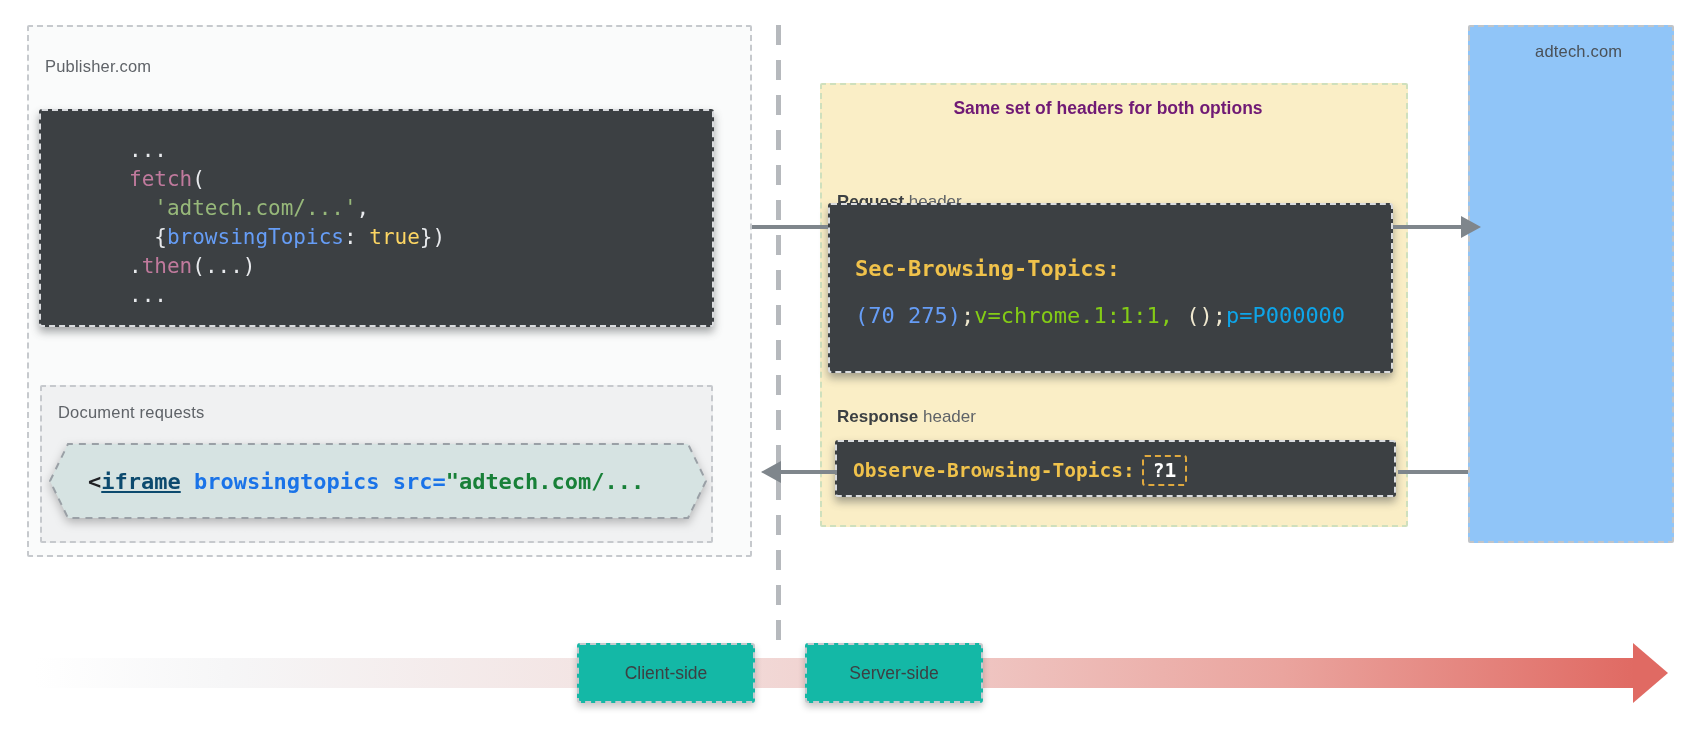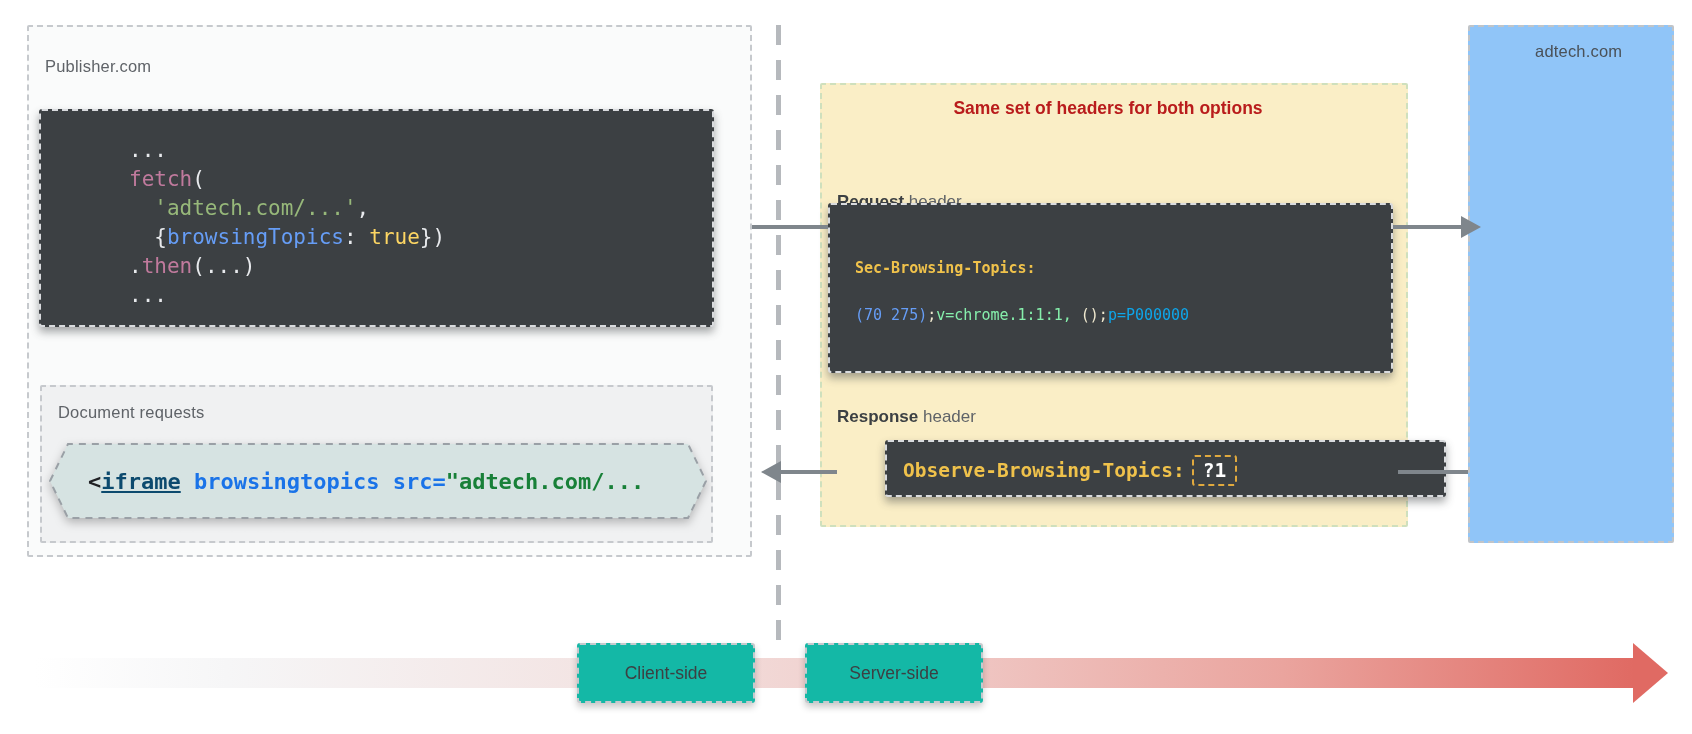--- a/index.html
+++ b/index.html
@@ -31,30 +31,30 @@
                 font-weight:bold;font-size:22px;white-space:pre;}
 
   
   #center-divider{position:absolute;left:776px;top:25px;width:5px;height:623px;
     background:repeating-linear-gradient(to bottom,#b6b9bd 0 20px,rgba(0,0,0,0) 20px 35px);}
 
   
   #headers-box{left:820px;top:83px;width:588px;height:444px;background:#faeec6;
                border:2px dashed #cfe0bd;border-radius:2px;}
   #banner{position:absolute;left:820px;top:98px;width:576px;text-align:center;
-          font-size:17.5px;font-weight:bold;color:#b91c1c;}
+          font-size:17.5px;font-weight:bold;color:#701a75;}
   .hdr-label{position:absolute;font-size:17px;color:#5f6368;}
   .hdr-label b{color:#3c4043;}
   #request-label{left:837px;top:192px;}
   #response-label{left:837px;top:407px;}
 
   #code-request{left:828px;top:203px;width:565px;height:170px;
-                font-size:15px;padding:40px 10px 16px 25px;white-space:pre;}
+                font-size:22px;padding:40px 10px 16px 25px;white-space:pre;}
   #code-request .code-line{line-height:47px;}
-  #code-response{left:885px;top:440px;width:561px;height:57px;display:flex;align-items:center;
+  #code-response{left:835px;top:440px;width:561px;height:57px;display:flex;align-items:center;
                  font-size:19.5px;padding:4px 10px 0 16px;white-space:pre;}
   #observe-chip{display:inline-block;margin-left:7px;padding:2px 9px;border:2px dashed #e0a93e;
                 border-radius:3px;color:#ffffff;font-weight:bold;}
 
   
   #adtech-box{left:1468px;top:25px;width:206px;height:518px;background:#90c5f8;
               border:2px dashed #c0c4c8;border-radius:2px;}
   #adtech-label{left:1489px;top:42px;color:#4a5158;margin-left:46px;}
 
   
@@ -76,21 +76,21 @@
             box-shadow:0 4px 7px rgba(0,0,0,.22);
             display:flex;align-items:center;justify-content:center;
             font-size:17.5px;color:#3c4043;}
   #client-box{left:577px;}
   #server-box{left:805px;}
 
   
   .tok-plain{color:#e8eaed;}
   .tok-pink{color:#c07a9d;}
   .tok-green{color:#97b87a;}
-  .tok-mint{color:#86efac;}
+  .tok-mint{color:#84cc16;}
   .tok-blue{color:#669df6;}
   .tok-yellow{color:#fdd663;}
   .tok-hdrYellow{color:#f0c24b;font-weight:bold;}
   .tok-red{color:#0ea5e9;}
   .tok-cream{color:#efe8cf;}
   .tok-dark{color:#202124;}
   .tok-red2{color:#0c4a6e;text-decoration:underline;}
   .tok-blue2{color:#1a73e8;}
   .tok-green2{color:#188038;}
 </style>

